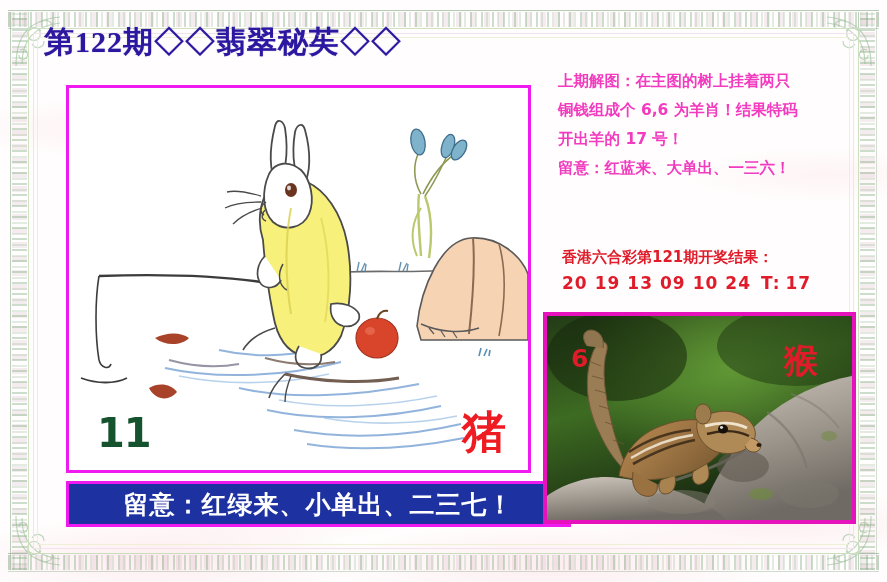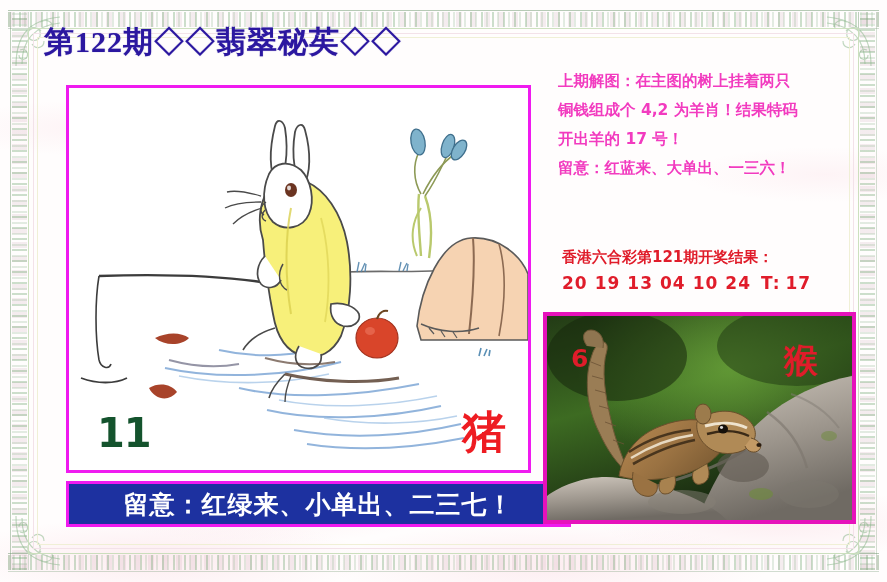--- a/index.html
+++ b/index.html
@@ -333,29 +333,29 @@
     <div class="pic-num">11</div>
     <div class="pic-zodiac">猪</div>
   </div>
 
   <div id="banner">
     <span>留意：红绿来、小单出、二三七！</span>
   </div>
 
   <div id="commentary">
     <div class="line">上期解图：在主图的树上挂着两只</div>
-    <div class="line">铜钱组成个 4,2 为羊肖！结果特码</div>
+    <div class="line">铜钱组成个 6,6 为羊肖！结果特码</div>
     <div class="line">开出羊的 17 号！</div>
     <div class="line">留意：红蓝来、大单出、一三六！</div>
   </div>
 
   <div id="result">
     <div class="rtitle">香港六合彩第121期开奖结果：</div>
     <div class="rnums">
-      <span>20</span><span>19</span><span>13</span><span>04</span><span>10</span><span>24</span><span class="tlabel">T:</span><span>17</span>
+      <span>20</span><span>19</span><span>13</span><span>09</span><span>10</span><span>24</span><span class="tlabel">T:</span><span>17</span>
     </div>
   </div>
 
   <div id="photo-panel">
     <svg width="305" height="204" viewBox="0 0 305 204">
       <defs>
         <linearGradient id="bg" x1="0" y1="0" x2="0.4" y2="1">
           <stop offset="0%" stop-color="#233b16"></stop>
           <stop offset="45%" stop-color="#3d6b22"></stop>
           <stop offset="100%" stop-color="#16250f"></stop>

